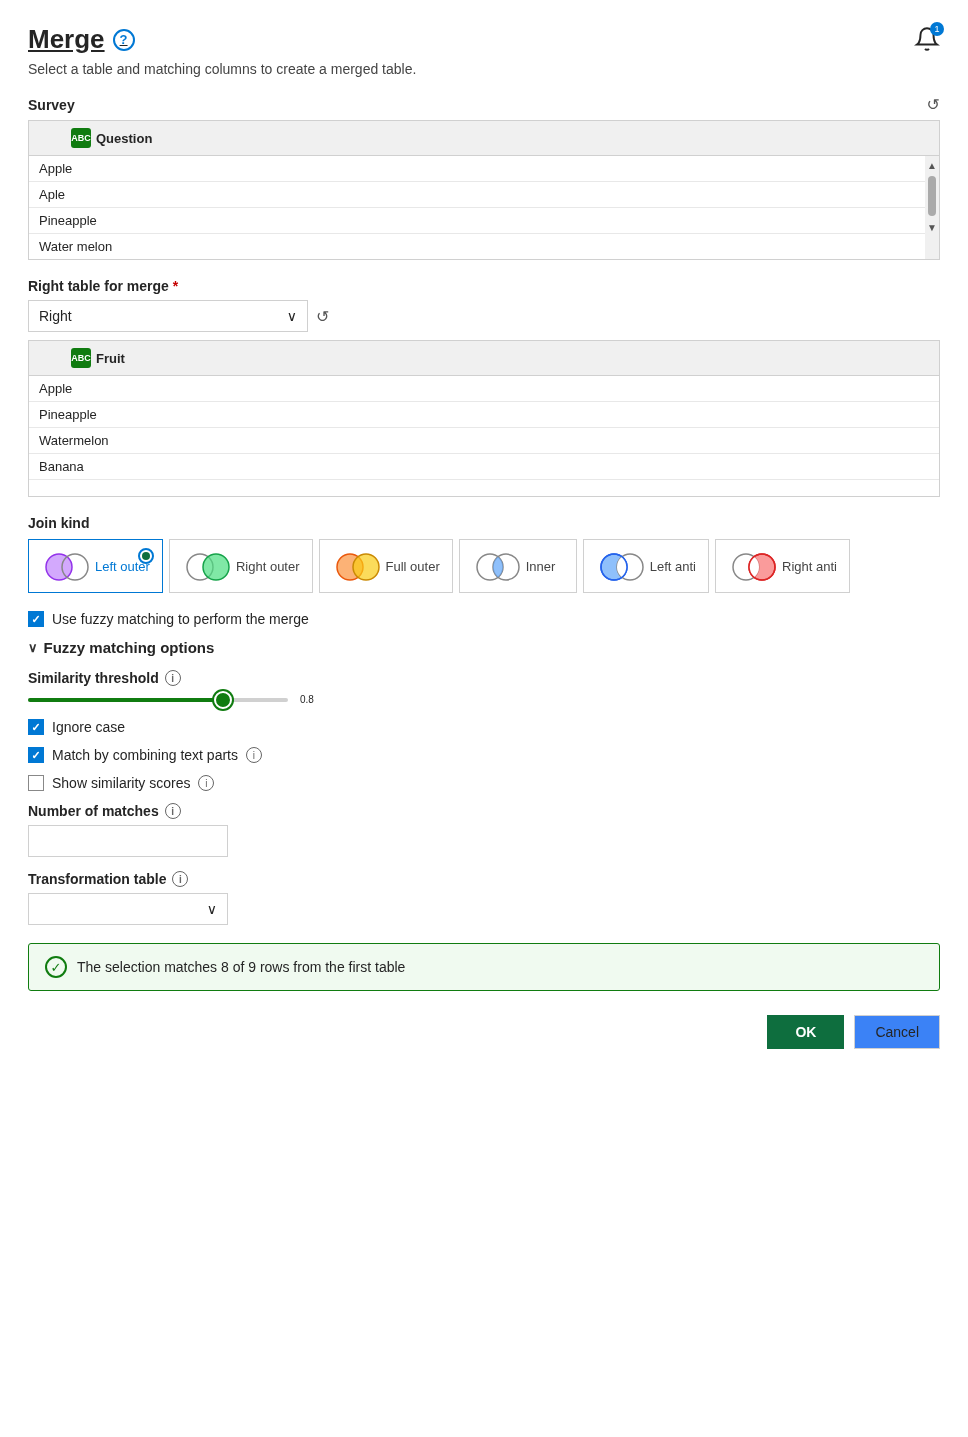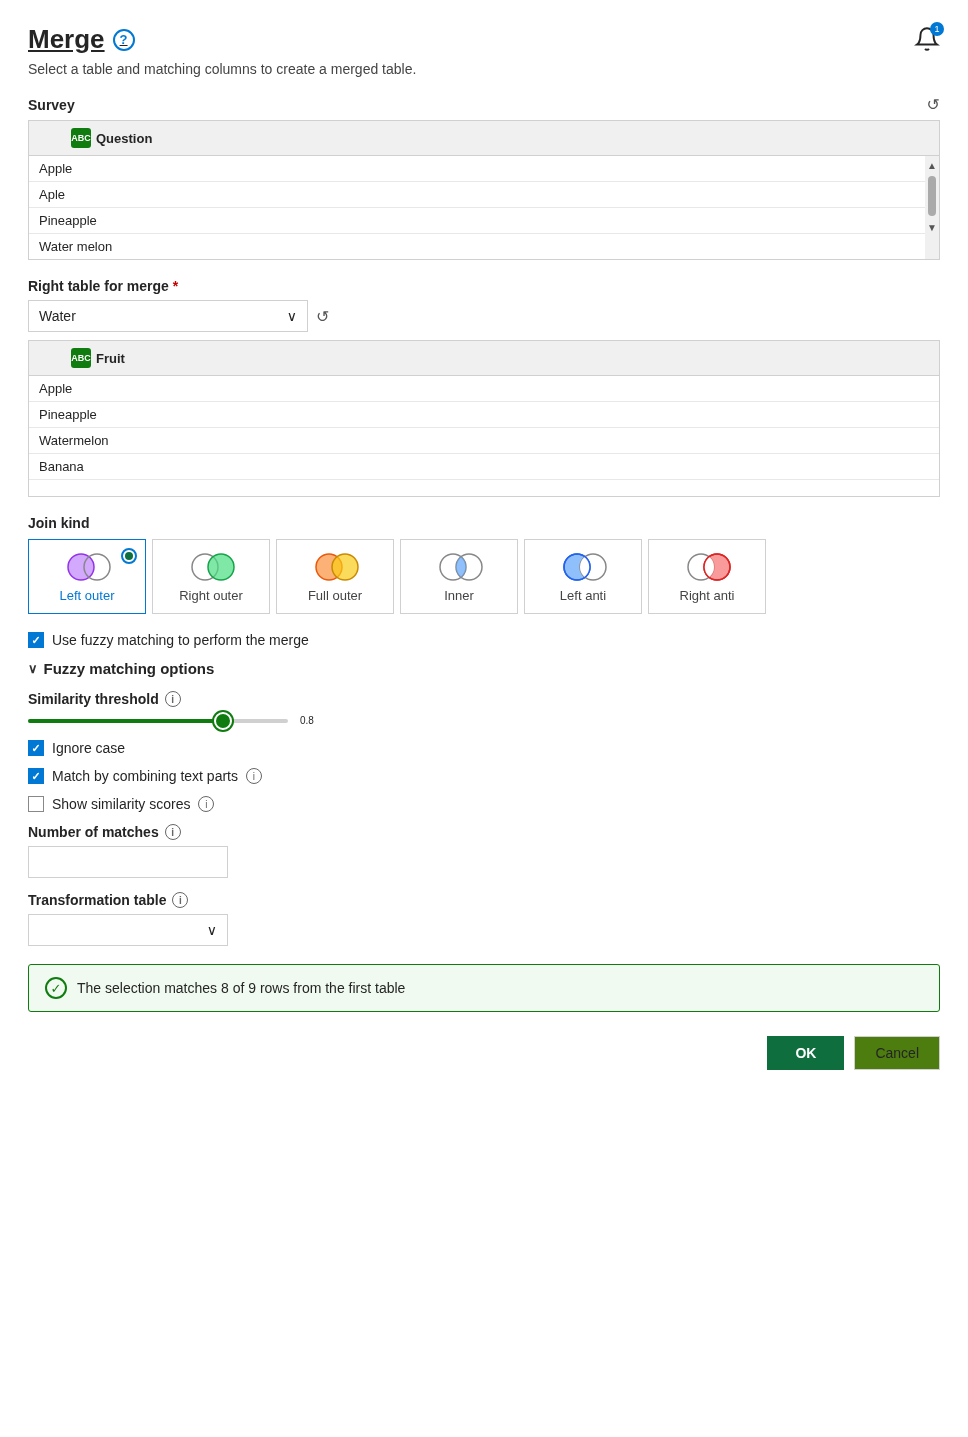--- a/index.html
+++ b/index.html
@@ -159,21 +159,21 @@
     .join-options {
       display: flex;
       gap: 6px;
       margin-bottom: 18px;
     }
     .join-option {
       border: 1px solid #d0d0d0;
       padding: 10px 12px;
       cursor: pointer;
       display: flex;
-      flex-direction: column;
+      flex-direction: row;
       align-items: center;
       gap: 6px;
       min-width: 118px;
       background: #fff;
       position: relative;
       font-size: 13px;
       color: #444;
     }
     .join-option.selected {
       border: 1.5px solid #0078d4;
@@ -348,21 +348,21 @@
     .btn-ok {
       background: #0e6e3e;
       color: #fff;
       border: none;
       padding: 9px 28px;
       font-size: 14px;
       cursor: pointer;
       font-weight: 600;
     }
     .btn-cancel {
-      background: #4d7c0f;
+      background: #3b82f6;
       color: #252525;
       border: 1px solid #d0d0d0;
       padding: 0 20px;
       font-size: 14px;
       cursor: pointer;
     }
   </style>
 </head>
 <body>
 
@@ -409,21 +409,21 @@
     </div>
   </div>
 </div>
 
 <div class="right-table-label">
   <span>Right table for merge</span>
   <span class="required-star"> *</span>
 </div>
 <div class="dropdown-row">
   <div class="dropdown-select">
-    <span>Water</span>
+    <span>Right</span>
     <span>∨</span>
   </div>
   <button class="refresh-btn">↺</button>
 </div>
 
 <div class="table-container">
   <div class="table-header-row">
     <div class="table-header-cell">
       <span class="abc-icon">ABC</span>
       <span>Fruit</span>

